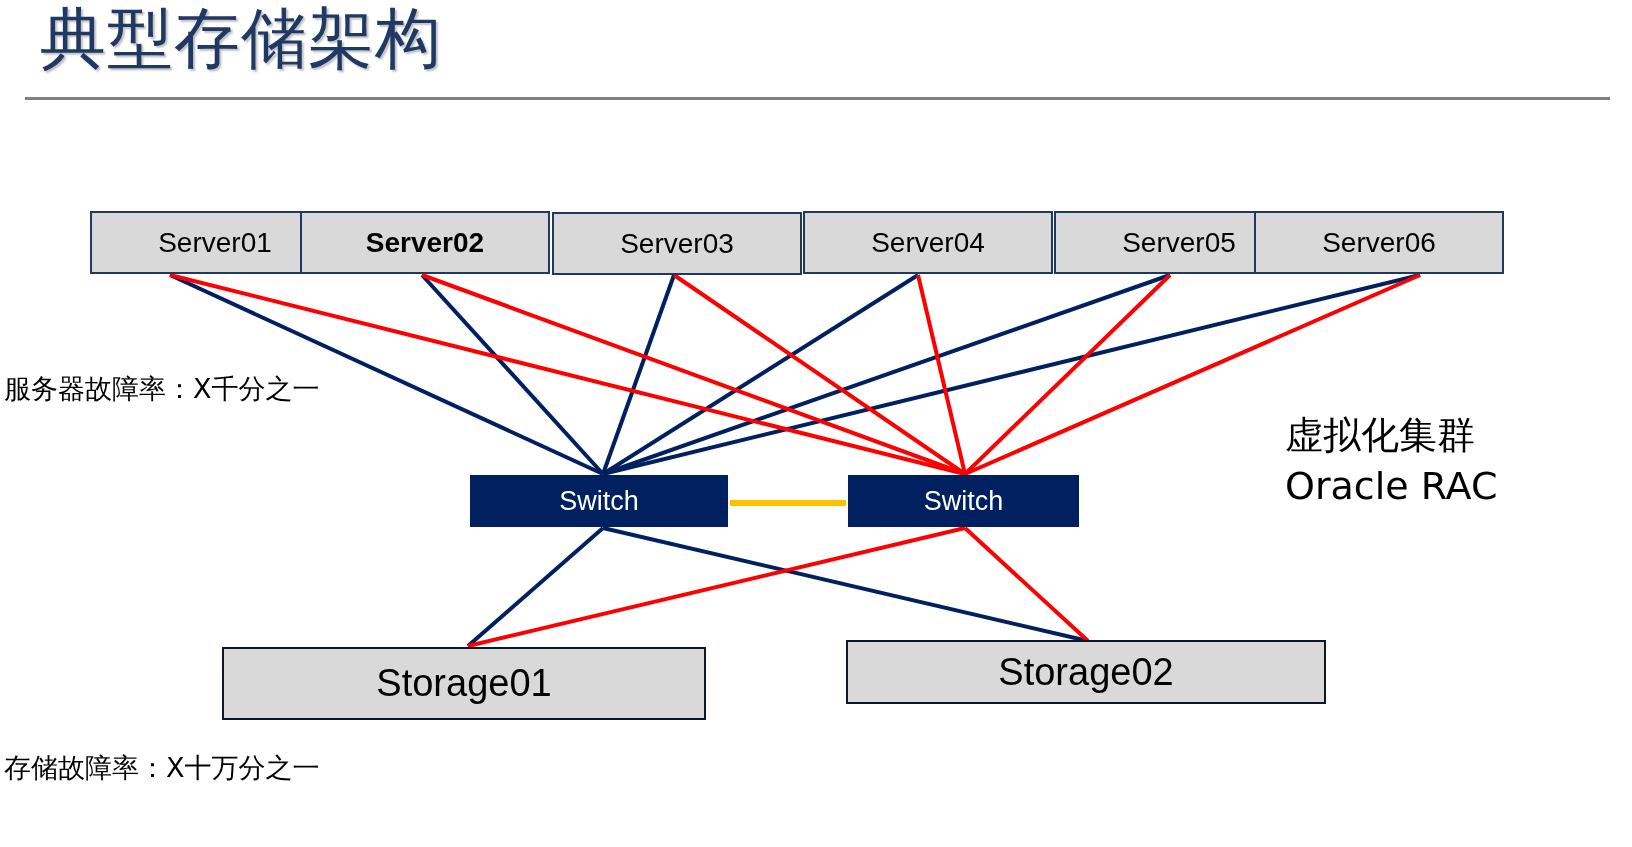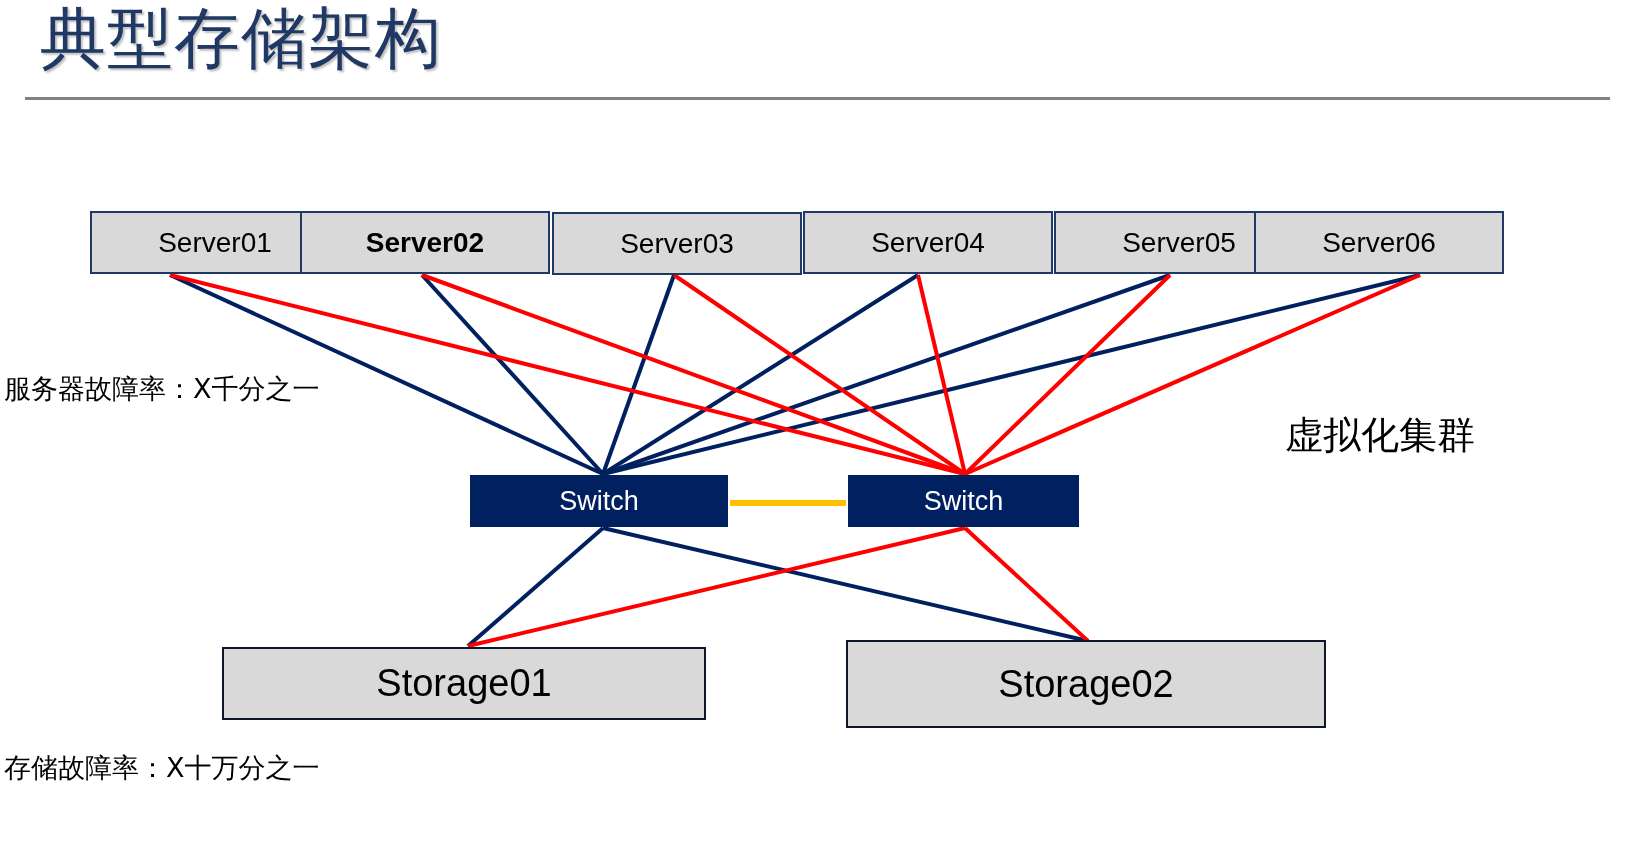--- a/index.html
+++ b/index.html
@@ -134,25 +134,26 @@
       </div>
       <div class="node switch" style="left: 470px; top: 475px; width: 258px; height: 52px;">
         <span>Switch</span>
       </div>
       <div class="node switch" style="left: 848px; top: 475px; width: 231px; height: 52px;">
         <span>Switch</span>
       </div>
       <div class="node storage" style="left: 222px; top: 647px; width: 484px; height: 73px;">
         <span>Storage01</span>
       </div>
-      <div class="node storage" style="left: 846px; top: 640px; width: 480px; height: 88px;">
+      <div class="node storage" style="left: 846px; top: 640px; width: 480px; height: 64px;">
         <span>Storage02</span>
       </div>
     </div>
 
   <div class="anno storage-rate">存储故障率：X十万分之一</div>
   <div class="anno server-rate">服务器故障率：X千分之一</div>
 
   <div class="cluster-note">
     <div>虚拟化集群</div>
+    <div>Oracle RAC</div>
   </div>
 
 </div>
 
 </body></html>

